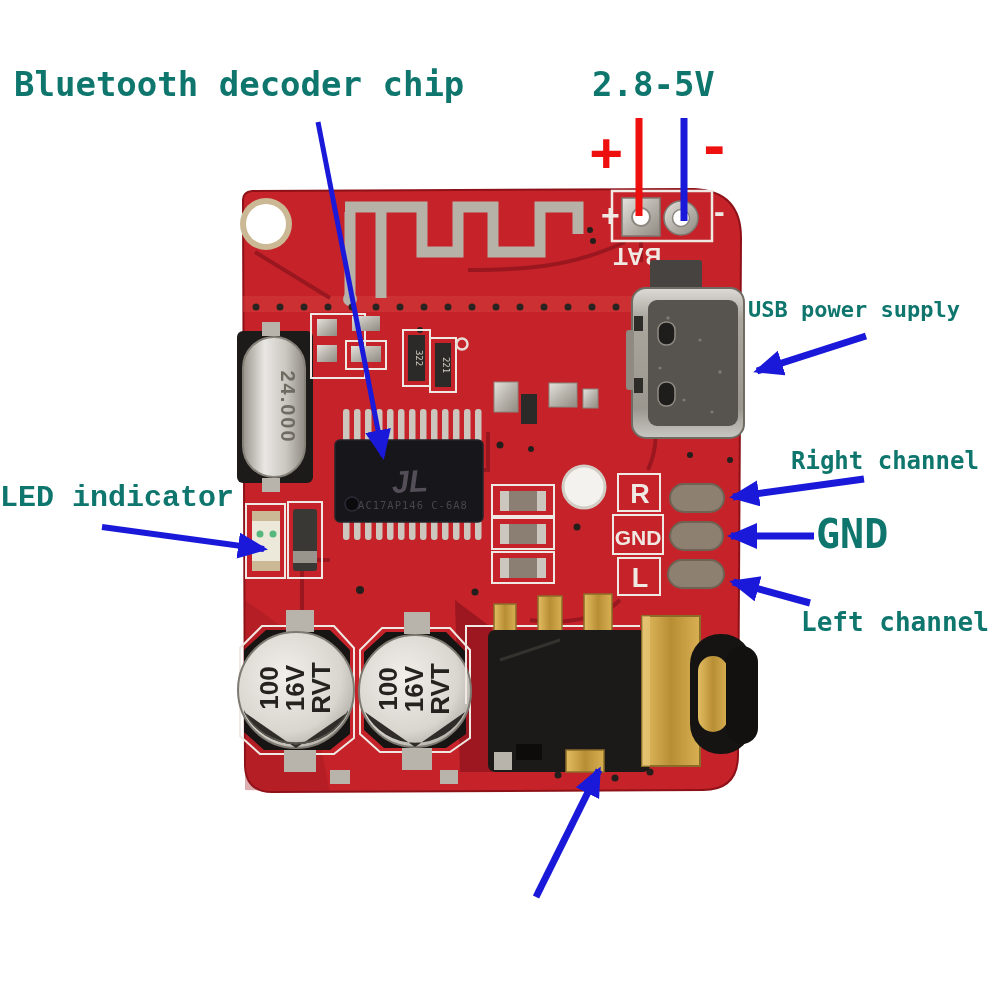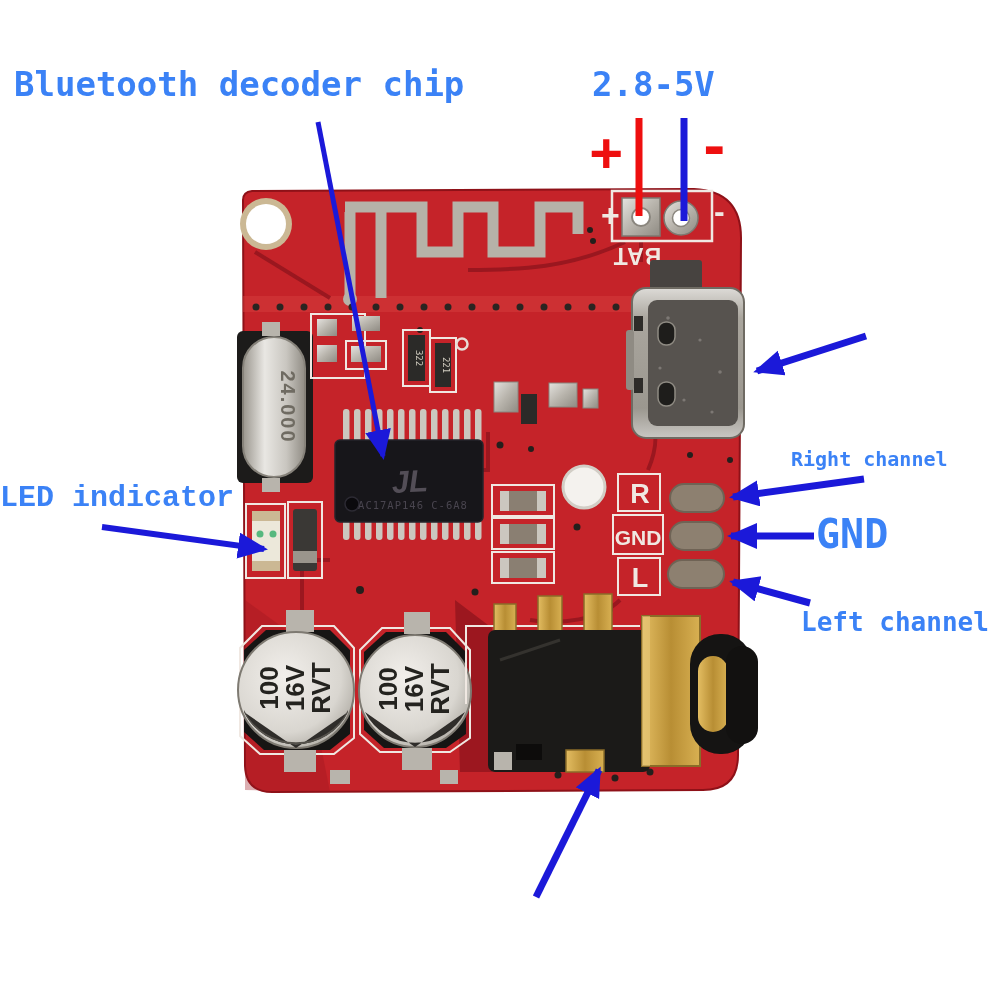--- a/index.html
+++ b/index.html
@@ -1,19 +1,19 @@
 <!DOCTYPE html>
 <html><head>
 <meta charset="utf-8">
 <style>
   html,body{margin:0;padding:0;background:#ffffff;}
   .stage{position:relative;width:1000px;height:1000px;background:#ffffff;overflow:hidden;
          font-family:"DejaVu Sans Mono", monospace;}
   .boardsvg{position:absolute;left:0;top:0;width:1000px;height:1000px;}
-  .ann{position:absolute;font-weight:bold;color:#3b82f6;white-space:nowrap;line-height:1.1;}
+  .ann{position:absolute;font-weight:bold;color:#0f766e;white-space:nowrap;line-height:1.1;}
   .ann.red{color:#ee0f0f;}
   svg text{font-family:"Liberation Sans", sans-serif;}
   svg text.mono{font-family:"DejaVu Sans Mono", monospace;}
 </style>
 </head>
 <body>
 
 <div class="stage">
 
 <svg class="boardsvg" viewBox="0 0 1000 1000">
@@ -324,18 +324,19 @@
     <line x1="810" y1="603" x2="733" y2="582" stroke="#1b19d9" stroke-width="7" marker-end="url(#ah)"></line>
     <line x1="102" y1="527" x2="264" y2="549" stroke="#1b19d9" stroke-width="6" marker-end="url(#ah)"></line>
     <line x1="536" y1="897" x2="599" y2="770" stroke="#1b19d9" stroke-width="7" marker-end="url(#ah)"></line>
   </g>
 </svg>
 
 <div class="ann" style="left:14px;top:66px;font-size:34px;">Bluetooth decoder chip</div>
 <div class="ann" style="left:592px;top:66px;font-size:34px;">2.8-5V</div>
 <div class="ann red" style="left:590px;top:122px;font-size:54px;">+</div>
 <div class="ann red" style="left:698px;top:118px;font-size:54px;">-</div>
-<div class="ann" style="left:791px;top:448px;font-size:20px;">Right channel</div>
+<div class="ann" style="left:748px;top:298px;font-size:22px;">USB power supply</div>
+<div class="ann" style="left:791px;top:448px;font-size:24px;">Right channel</div>
 <div class="ann" style="left:816px;top:512px;font-size:40px;">GND</div>
 <div class="ann" style="left:801px;top:608px;font-size:26px;text-align:center;">Left channel</div>
 <div class="ann" style="left:0;top:482px;font-size:30px;font-family:Liberation Mono, monospace;">LED indicator</div>
 
 </div>
 
 </body></html>

